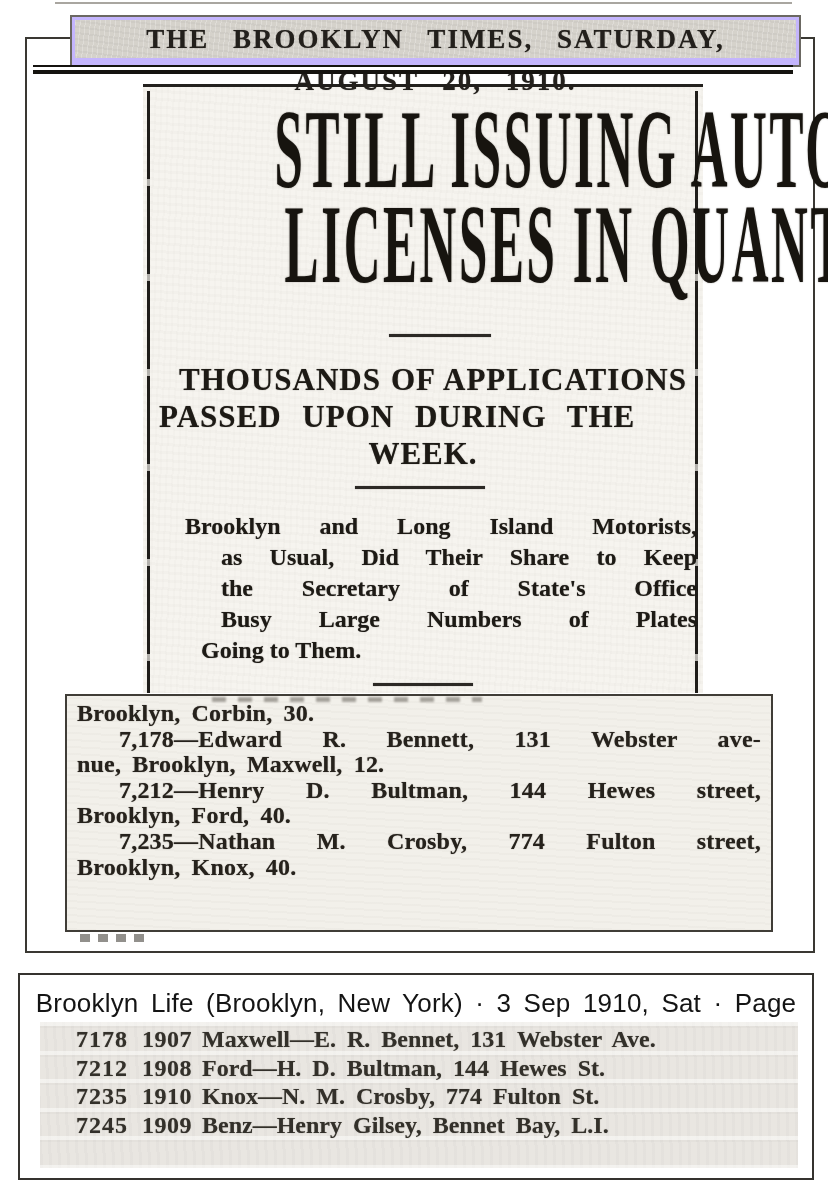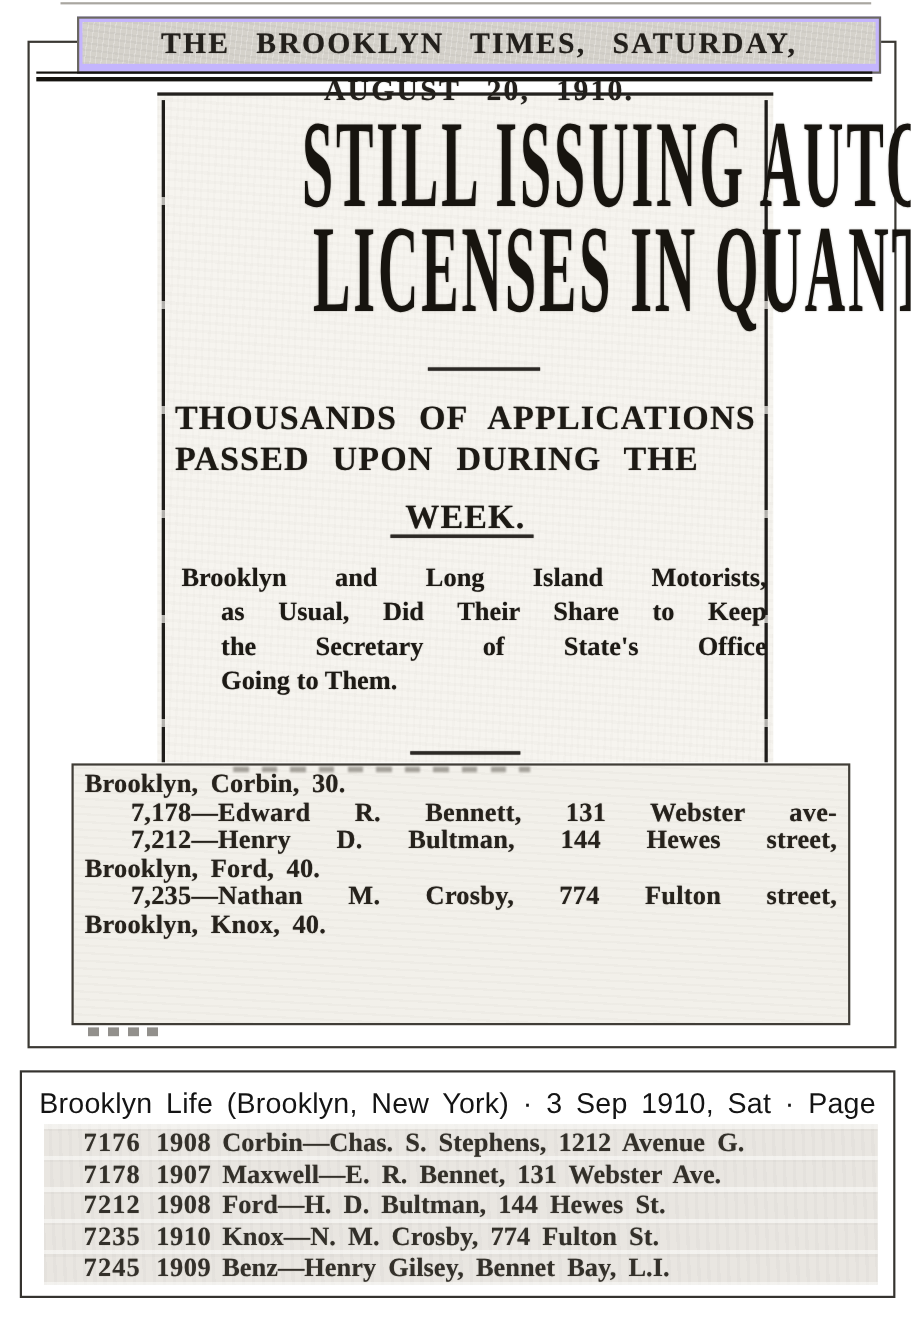--- a/index.html
+++ b/index.html
@@ -43,27 +43,27 @@
 
   .divider{position:absolute;height:3px;background:#2c2925;box-shadow:0 0 1px rgba(44,41,37,.7);}
   .d1{top:247px;left:246px;width:102px;}
   .d2{top:399px;left:212px;width:130px;}
   .d3{top:596px;left:230px;width:100px;}
 
   .subhead{position:absolute;left:0;right:0;padding:0 16px;font-weight:bold;font-size:31px;line-height:32px;
       letter-spacing:1px;color:#1d1a15;text-shadow:0 0 1px rgba(30,26,20,.6);}
   .sh1{top:277px;}
   .sh2{top:314px;word-spacing:12px;}
-  .sh3{top:367px;text-align:center;word-spacing:6px;}
+  .sh3{top:351px;text-align:center;word-spacing:6px;}
 
   .deck{position:absolute;left:22px;top:424px;width:532px;font-weight:bold;font-size:24px;line-height:31px;
       color:#1d1a15;text-shadow:0 0 1px rgba(30,26,20,.55);}
   .deck-line{white-space:nowrap;}
   .deck-line.cont{padding-left:36px;}
-  .just{text-align:justify;text-align-last:justify;white-space:normal;}
+  .just{text-align:justify;text-align-last:justify;white-space:normal;margin-left:20px;}
 
   
   .clip2{position:absolute;left:65px;top:694px;width:708px;height:238px;box-sizing:border-box;
     border:2px solid #403d37;background:#f2f0ea;overflow:hidden;padding:5px 10px 0 10px;z-index:3;
     background-image:repeating-linear-gradient(3deg,rgba(60,50,35,0.025) 0 2px,transparent 2px 7px);
     font-weight:bold;font-size:24px;line-height:25.6px;color:#26221c;text-shadow:0 0 1px rgba(30,25,18,.6);}
   .lic-line{letter-spacing:0.2px;word-spacing:5px;white-space:nowrap;}
   .lic-line.indent{text-indent:42px;text-align:justify;text-align-last:justify;white-space:normal;}
   .clip2-remnant-top{position:absolute;left:145px;top:1px;width:270px;height:5px;opacity:.45;
     background:repeating-linear-gradient(90deg,#4a453d 0 14px,transparent 14px 26px);filter:blur(1px);}
@@ -117,43 +117,42 @@
     <div class="subhead sh1 just">THOUSANDS OF APPLICATIONS</div>
     <div class="subhead sh2">PASSED UPON DURING THE</div>
     <div class="subhead sh3">WEEK.</div>
 
     <div class="divider d2"></div>
 
     <div class="deck">
       <div class="deck-line just">Brooklyn and Long Island Motorists,</div>
       <div class="deck-line cont just">as Usual, Did Their Share to Keep</div>
       <div class="deck-line cont just">the Secretary of State's Office</div>
+      <div class="deck-line cont just">Busy Large Numbers of Plates</div>
       <div class="deck-line cont">Going to Them.</div>
     </div>
 
     <div class="divider d3"></div>
   </div>
 
   <div class="clip2">
     <div class="clip2-remnant-top"></div>
     <div class="lic-line">Brooklyn, Corbin, 30.</div>
     <div class="lic-line indent">7,178—Edward R. Bennett, 131 Webster ave-</div>
+    <div class="lic-line">nue, Brooklyn, Maxwell, 12.</div>
     <div class="lic-line indent">7,212—Henry D. Bultman, 144 Hewes street,</div>
     <div class="lic-line">Brooklyn, Ford, 40.</div>
     <div class="lic-line indent">7,235—Nathan M. Crosby, 774 Fulton street,</div>
     <div class="lic-line">Brooklyn, Knox, 40.</div>
   </div>
   <div class="clip2-remnant-bottom"></div>
 
   <div class="citation">
     <div class="cite-title">Brooklyn Life (Brooklyn, New York) · 3 Sep 1910, Sat · Page 45</div>
     <div class="cite-scan">
-      <div class="cite-row">
-        <span class="c-num">7176</span><span class="c-year">1908</span><span class="c-entry">Corbin—Chas. S. Stephens, 1212 Avenue G.</span>
-      </div>
       <div class="cite-row">
         <span class="c-num">7178</span><span class="c-year">1907</span><span class="c-entry">Maxwell—E. R. Bennet, 131 Webster Ave.</span>
       </div>
       <div class="cite-row">
         <span class="c-num">7212</span><span class="c-year">1908</span><span class="c-entry">Ford—H. D. Bultman, 144 Hewes St.</span>
       </div>
       <div class="cite-row">
         <span class="c-num">7235</span><span class="c-year">1910</span><span class="c-entry">Knox—N. M. Crosby, 774 Fulton St.</span>
       </div>
       <div class="cite-row">

